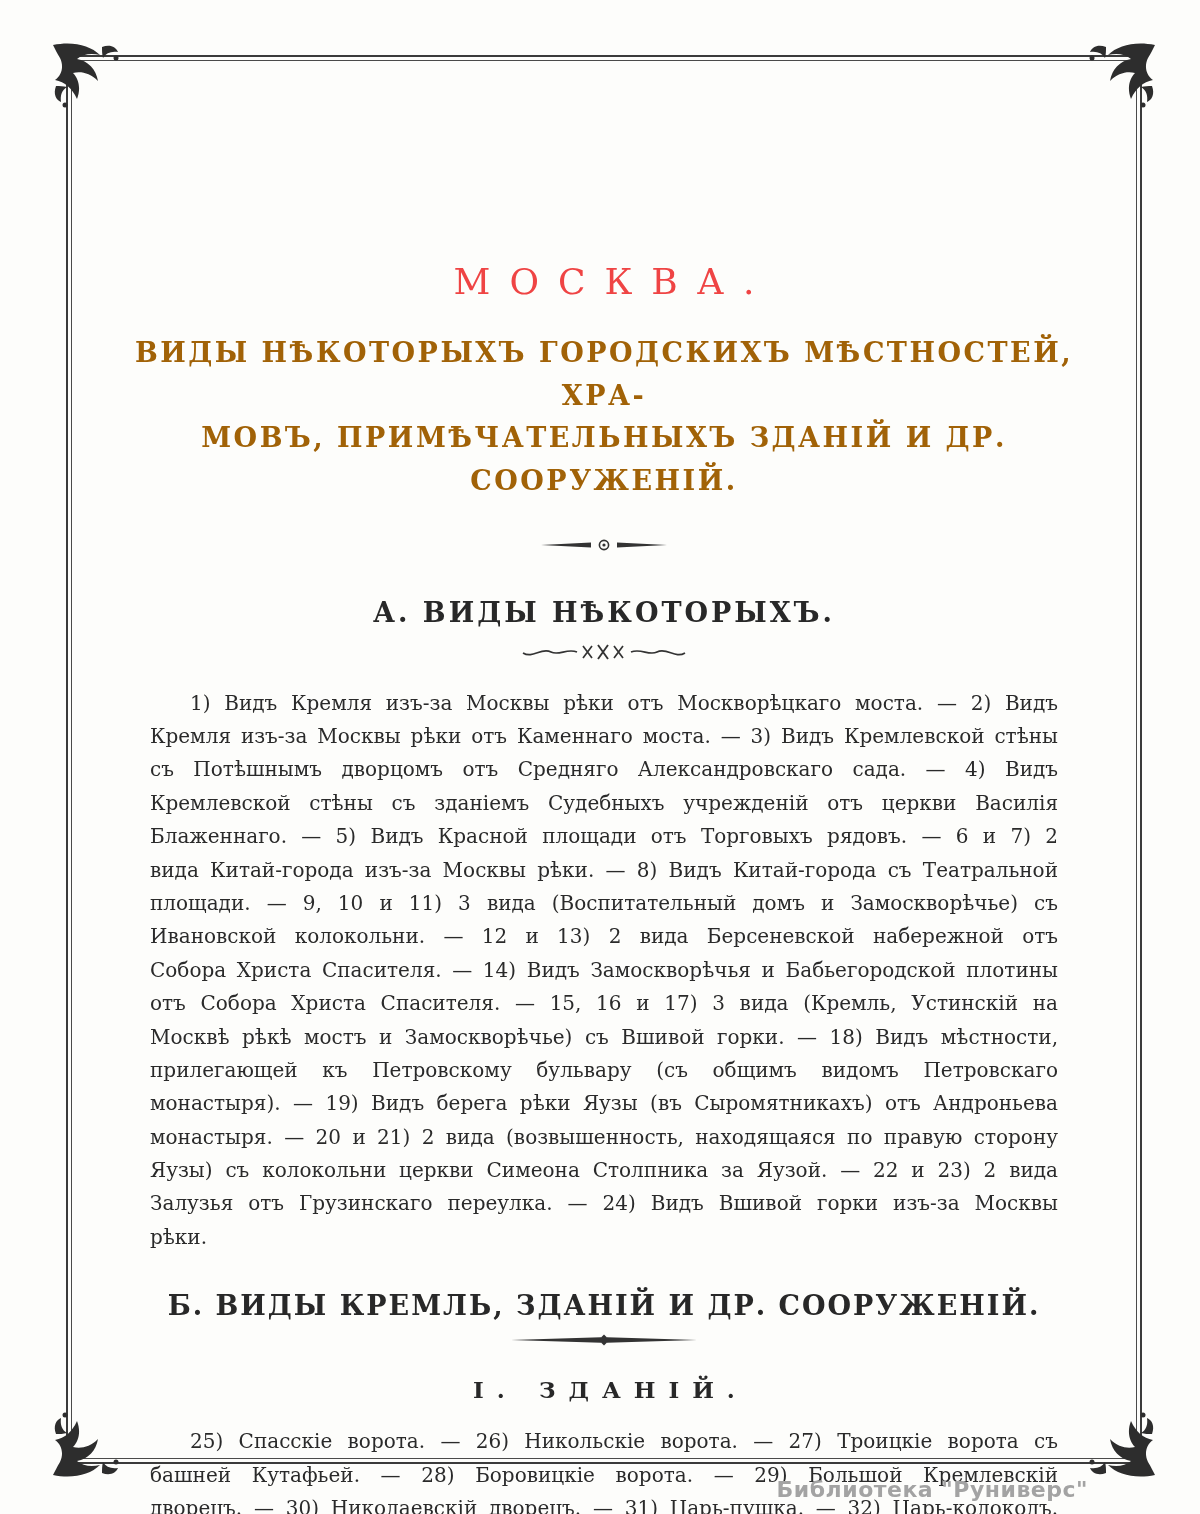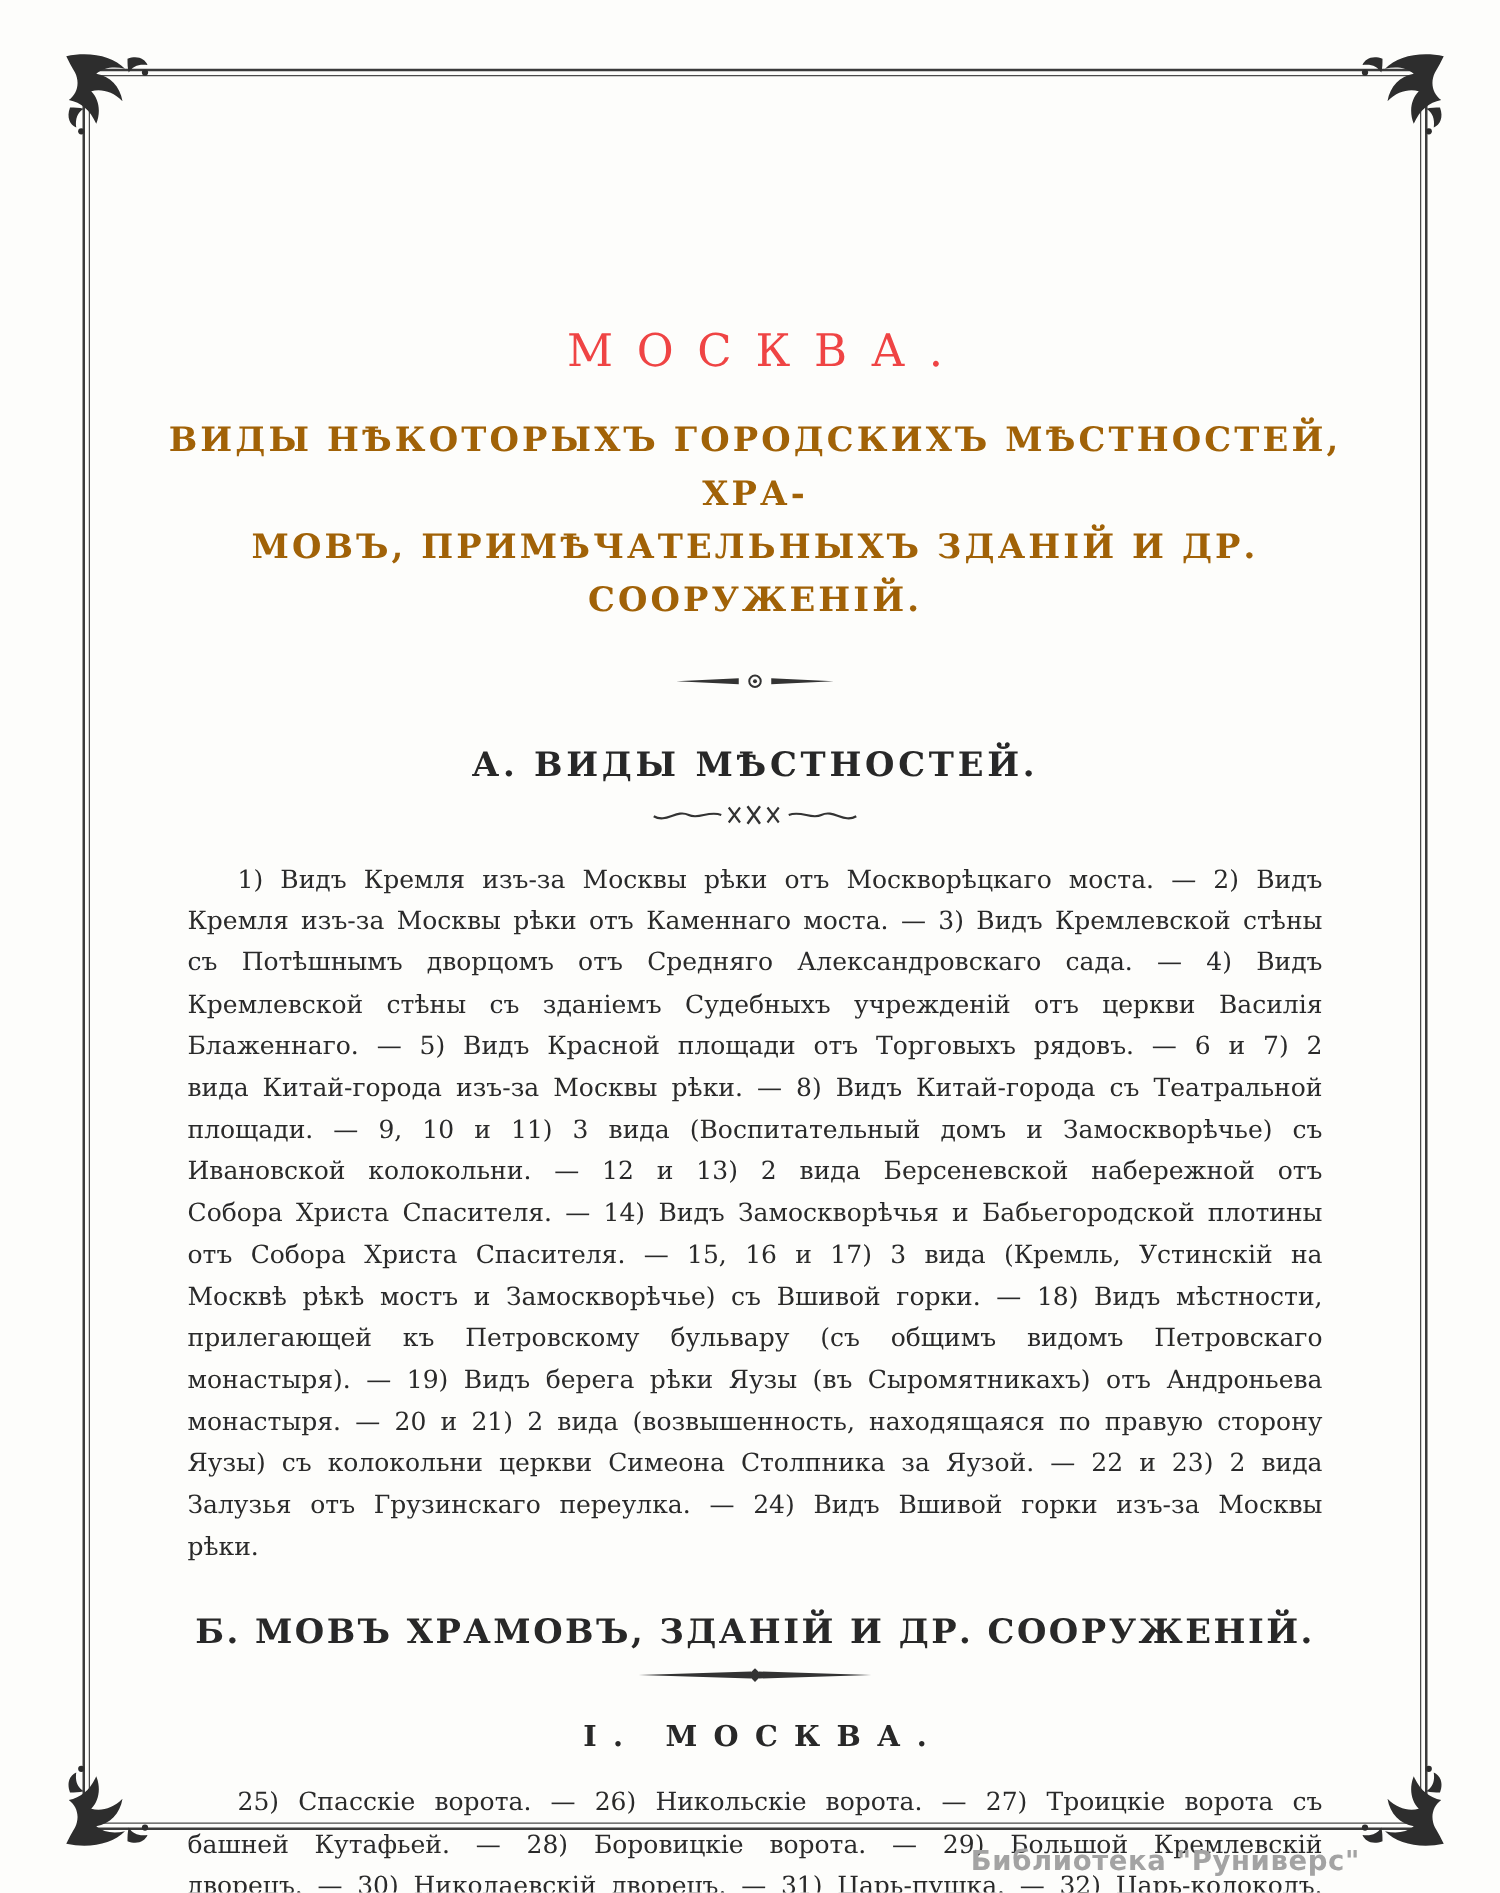--- a/index.html
+++ b/index.html
@@ -126,41 +126,41 @@
       <span>МОВЪ, ПРИМѢЧАТЕЛЬНЫХЪ ЗДАНІЙ И ДР. СООРУЖЕНІЙ.</span>
     </h2>
 
     <svg class="divider1" width="130" height="16" viewBox="0 0 130 16">
       <path d="M2,8 L52,5.6 L52,10.4 Z" fill="#333"></path>
       <path d="M128,8 L78,5.6 L78,10.4 Z" fill="#333"></path>
       <circle cx="65" cy="8" r="4.6" fill="none" stroke="#333" stroke-width="1.6"></circle>
       <circle cx="65" cy="8" r="1.6" fill="#333"></circle>
     </svg>
 
-    <h3 class="heading-a">А. ВИДЫ МѢСТНОСТЕЙ.</h3>
+    <h3 class="heading-a">А. ВИДЫ НѢКОТОРЫХЪ.</h3>
 
     <svg class="divider2" width="170" height="18" viewBox="0 0 170 18">
       <path d="M4,10 C14,16 22,4 32,9 C40,13 48,5 58,9" stroke="#333" stroke-width="1.7" fill="none"></path>
       <path d="M112,9 C122,5 130,13 138,9 C148,4 156,16 166,10" stroke="#333" stroke-width="1.7" fill="none"></path>
       <path d="M64,3 l9,12 M73,3 l-9,12" stroke="#333" stroke-width="1.7"></path>
       <path d="M79,2 l10,14 M89,2 l-10,14" stroke="#333" stroke-width="1.9"></path>
       <path d="M95,3 l9,12 M104,3 l-9,12" stroke="#333" stroke-width="1.7"></path>
     </svg>
 
     <p class="para">1) Видъ Кремля изъ-за Москвы рѣки отъ Москворѣцкаго моста. — 2) Видъ Кремля изъ-за Москвы рѣки отъ Каменнаго моста. — 3) Видъ Кремлевской стѣны съ Потѣшнымъ дворцомъ отъ Средняго Александровскаго сада. — 4) Видъ Кремлевской стѣны съ зданіемъ Судебныхъ учрежденій отъ церкви Василія Блаженнаго. — 5) Видъ Красной площади отъ Торговыхъ рядовъ. — 6 и 7) 2 вида Китай-города изъ-за Москвы рѣки. — 8) Видъ Китай-города съ Театральной площади. — 9, 10 и 11) 3 вида (Воспитательный домъ и Замоскворѣчье) съ Ивановской колокольни. — 12 и 13) 2 вида Берсеневской набережной отъ Собора Христа Спасителя. — 14) Видъ Замоскворѣчья и Бабьегородской плотины отъ Собора Христа Спасителя. — 15, 16 и 17) 3 вида (Кремль, Устинскій на Москвѣ рѣкѣ мостъ и Замоскворѣчье) съ Вшивой горки. — 18) Видъ мѣстности, прилегающей къ Петровскому бульвару (съ общимъ видомъ Петровскаго монастыря). — 19) Видъ берега рѣки Яузы (въ Сыромятникахъ) отъ Андроньева монастыря. — 20 и 21) 2 вида (возвышенность, находящаяся по правую сторону Яузы) съ колокольни церкви Симеона Столпника за Яузой. — 22 и 23) 2 вида Залузья отъ Грузинскаго переулка. — 24) Видъ Вшивой горки изъ-за Москвы рѣки.</p>
 
-    <h3 class="heading-b">Б. МОВЪ ХРАМОВЪ, ЗДАНІЙ И ДР. СООРУЖЕНІЙ.</h3>
+    <h3 class="heading-b">Б. ВИДЫ КРЕМЛЬ, ЗДАНІЙ И ДР. СООРУЖЕНІЙ.</h3>
 
     <svg class="divider3" width="190" height="12" viewBox="0 0 190 12">
       <path d="M2,6 L92,3.2 L92,8.8 Z" fill="#333"></path>
       <path d="M188,6 L98,3.2 L98,8.8 Z" fill="#333"></path>
       <path d="M95,0.5 l5.5,5.5 -5.5,5.5 -5.5,-5.5 z" fill="#333"></path>
     </svg>
 
-    <h4 class="heading-kreml">І. МОСКВА.</h4>
+    <h4 class="heading-kreml">І. ЗДАНІЙ.</h4>
 
     <p class="para para-b">25) Спасскіе ворота. — 26) Никольскіе ворота. — 27) Троицкіе ворота съ башней Кутафьей. — 28) Боровицкіе ворота. — 29) Большой Кремлевскій дворецъ. — 30) Николаевскій дворецъ. — 31) Царь-пушка. — 32) Царь-колоколъ. — 33) Комендантскій домъ. — 34) Зданіе Судебныхъ учрежденій (бывшее Сенатское). — 35) Кремлевскія казармы (бывшая Оружейная палата). — 36) Арсеналъ.</p>
 
   </div>
 
   <div class="watermark">Библиотека "Руниверс"</div>
 
 </div>
 
 </body></html>

